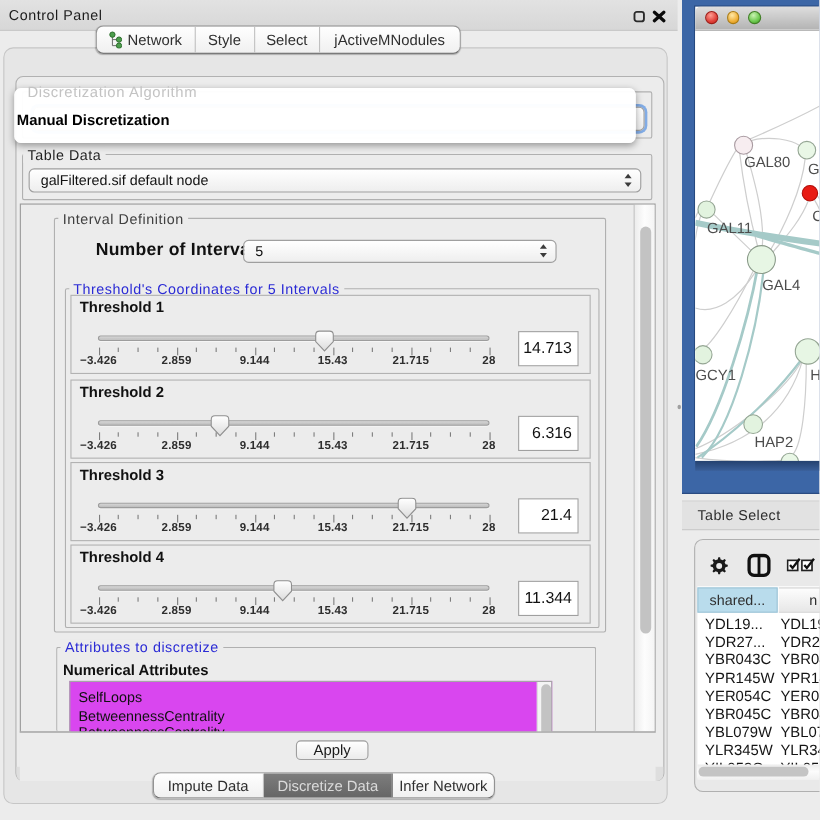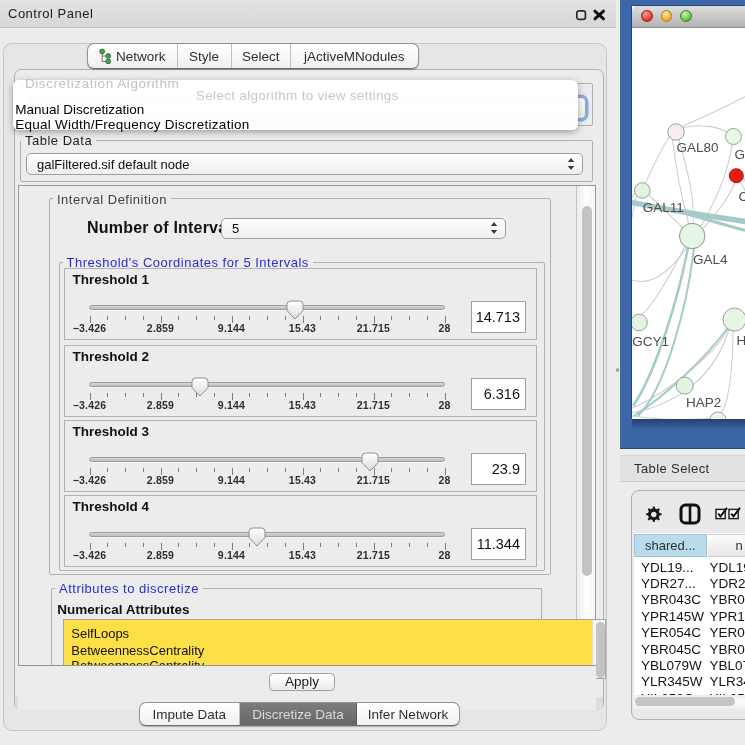--- a/index.html
+++ b/index.html
@@ -29,30 +29,30 @@
 
 .tbox{position:absolute;left:63.5px;width:473px;border:1px solid #b2b2b2;background:#ececec}
 .tname{position:absolute;left:72.5px;font-size:13.5px;font-weight:bold;color:#111}
 .track{position:absolute;left:89px;width:356px;height:5px;border:1px solid #9d9d9d;border-radius:3px;background:linear-gradient(#d6d6d6,#bdbdbd);box-shadow:0 1px 0 #f5f5f5}
 .tk{position:absolute;width:1px;height:4px;background:#7d7d7d}
 .tkM{position:absolute;width:1px;height:7px;background:#7d7d7d}
 .slab{position:absolute;width:60px;text-align:center;font-size:10.5px;font-weight:bold;color:#2e2e2e;letter-spacing:0.2px}
 .thumb{position:absolute}
 .vbox{position:absolute;left:470.5px;width:55px;height:32px;background:#fff;border:1px solid #a0a0a0;font-size:14.5px;color:#111;text-align:right;line-height:30px;padding-right:4.5px}
 
-#numlist{position:absolute;left:63.3px;top:619.4px;width:543px;height:60px;background:#fde047;border:1px solid #a6a6a6}
+#numlist{position:absolute;left:63.3px;top:619.4px;width:439px;height:60px;background:#d946ef;border:1px solid #a6a6a6}
 #numlist .it{position:absolute;left:7px;font-size:13px;color:#111;white-space:nowrap}
 #numlist .sb{position:absolute;right:0;top:0;width:13px;height:100%;background:#f4f4f4;border-left:1px solid #dcdcdc}
 #numlist .sb .th{position:absolute;left:3px;top:2px;width:9px;height:56px;border-radius:5px;background:#c3c3c3}
 
 #apply{position:absolute;left:269px;top:672.5px;width:66px;height:18.5px;border:1px solid #9f9f9f;border-radius:4.5px;background:linear-gradient(#ffffff,#ebebeb);font-size:13.5px;color:#1a1a1a;text-align:center;line-height:16.5px}
 
 #popup{position:absolute;left:13.3px;top:79.8px;width:564.7px;height:50.7px;background:rgba(255,255,255,0.97);border-radius:6px;box-shadow:0 2px 7px rgba(0,0,0,0.35);}
 #popup .i1{position:absolute;left:182.7px;top:8.2px;font-size:13.5px;color:#c6c9cc;letter-spacing:0.3px}
-#popup .i2{position:absolute;left:2px;top:22.5px;font-size:13.5px;font-weight:normal;color:#000}
+#popup .i2{position:absolute;left:2px;top:22.5px;font-size:13.5px;font-weight:bold;color:#000}
 #popup .i3{position:absolute;left:2px;top:37px;font-size:13.5px;color:#000;letter-spacing:0.25px}
 #fadetitle{position:absolute;left:25px;top:75.5px;font-size:13.5px;color:#c3c3c3;z-index:30;letter-spacing:0.55px}
 
 #netwin{position:absolute;left:620px;top:0;width:125px;height:449px;background:#3c66a6}
 #netinner{position:absolute;left:11.5px;top:5.5px;width:113.5px;height:413.5px;background:#fff;box-shadow:-1px -1px 0 #24467c}
 #nettitle{position:absolute;left:0;top:0;width:113.5px;height:22px;background:linear-gradient(#dedede,#b3b3b3);border-bottom:1px solid #8c8c8c;border-top-left-radius:5px}
 #netcanvas{position:absolute;left:0;top:22px;width:113.5px;height:391.5px;overflow:hidden;background:#fff}
 .light{position:absolute;top:4.5px;width:11.8px;height:11.8px;border-radius:50%}
 #tphead{position:absolute;left:620px;top:455px;width:125px;height:27px;background:#e2e2e2;border-top:1px solid #d4d4d4;border-bottom:1px solid #cacaca;font-size:13px;color:#2d2d2d;line-height:25px;padding-left:14px;letter-spacing:0.4px}
 #tablebox{position:absolute;left:631.3px;top:490.3px;width:125px;height:230.2px;border:1px solid #b0b0b0;border-radius:8px 0 0 8px;background:#e9e9e9}
@@ -70,21 +70,21 @@
 <div id="titlebar">
     <span class="t">Control Panel</span>
 <svg width="44" height="12" viewBox="0 0 44 12" style="position:absolute;left:575px;top:8.5px">
 <rect x="1.8" y="1.8" width="8.6" height="8.6" rx="2.2" fill="none" stroke="#2a2a2a" stroke-width="1.7"></rect>
 <path d="M19.9,2.1 L28.5,9.9 M28.5,2.1 L19.9,9.9" stroke="#0a0a0a" stroke-width="2.9" stroke-linecap="round"></path>
 </svg>
 </div>
 <div id="outerbox"></div>
 <div id="contentpanel"></div>
 <div id="bottomstrip"></div>
-<div class="tabbar" style="left:87px;top:43px">
+<div class="tabbar" style="left:87px;top:23px">
 <div class="seg" style="width:89.5px"><svg width="12" height="16" viewBox="0 0 12 16" style="margin-right:5px">
         <g stroke="#6a6a6a" stroke-width="0.9">
           <line x1="3.2" y1="3.5" x2="3.2" y2="13.5"></line>
           <line x1="3.2" y1="8" x2="9.2" y2="8"></line>
           <line x1="3.2" y1="13.5" x2="9.2" y2="13.5"></line>
         </g>
         <circle cx="3.2" cy="3.5" r="2.4" fill="#4d9e4d" stroke="#2f6e2f" stroke-width="0.9"></circle>
         <circle cx="9.2" cy="8" r="2.4" fill="#4d9e4d" stroke="#2f6e2f" stroke-width="0.9"></circle>
         <circle cx="9.2" cy="13.5" r="2.4" fill="#4d9e4d" stroke="#2f6e2f" stroke-width="0.9"></circle>
       </svg>Network</div>
@@ -233,21 +233,21 @@
 <div class="slab" style="left:414.50px;top:474.0px">28</div>
 <svg class="thumb" style="left:361.40px;top:452.0px" width="18" height="21" viewBox="0 0 18 21">
 <defs>
       <linearGradient id="thg3" x1="0" y1="0" x2="0" y2="1">
         <stop offset="0" stop-color="#ffffff"></stop>
         <stop offset="1" stop-color="#dcdcdc"></stop>
       </linearGradient>
     </defs>
 <path d="M 1 4.5 Q 1 1 4.5 1 L 13.5 1 Q 17 1 17 4.5 L 17 10.5 L 9 19 L 1 10.5 Z" fill="url(#thg3)" stroke="#8f8f8f" stroke-width="1"></path>
   </svg>
-<div class="vbox" style="top:453.0px">23.9</div>
+<div class="vbox" style="top:453.0px">21.4</div>
 <div class="tbox" style="top:494.5px;height:72px"></div>
 <div class="tname" style="top:499.0px">Threshold 4</div>
 <div class="track" style="top:531.5px"></div>
 <div class="tkM" style="left:89.50px;top:542.5px"></div>
 <div class="tk" style="left:107.25px;top:543.0px"></div>
 <div class="tk" style="left:125.00px;top:543.0px"></div>
 <div class="tk" style="left:142.75px;top:543.0px"></div>
 <div class="tkM" style="left:160.50px;top:542.5px"></div>
 <div class="tk" style="left:178.25px;top:543.0px"></div>
 <div class="tk" style="left:196.00px;top:543.0px"></div>
@@ -290,26 +290,24 @@
 <div class="it" style="top:38px">BetweennessCentrality</div>
 <div class="sb">
       <div class="th"></div>
     </div>
 </div>
 <div style="position:absolute;left:17.5px;top:665px;width:578.5px;height:45px;background:#ececec;border-top:1px solid #949494"></div>
 <div id="apply">Apply</div>
 <div class="tabbar" style="left:138.5px;top:702px;height:24px">
 <div class="seg" style="width:100.5px">Impute Data</div>
 <div class="seg sel" style="width:117px">Discretize Data</div>
-<div class="seg" style="width:102px">Infer Network</div>
+<div class="seg" style="width:92px">Infer Network</div>
 </div>
 <div id="popup">
-<div class="i1">Select algorithm to view settings</div>
 <div class="i2">Manual Discretization</div>
-<div class="i3">Equal Width/Frequency Discretization</div>
 </div>
 <div id="fadetitle">Discretization Algorithm</div>
 <div style="position:absolute;left:615.5px;top:368px;width:3.5px;height:3.5px;border-radius:50%;background:#a0a0a0"></div>
 <div id="netwin">
 <div id="netinner">
 <div id="netcanvas">
         <svg width="114" height="392" viewBox="0 0 114 392" style="position:absolute;left:0;top:0">
 <g fill="none" stroke="#cecece" stroke-width="1.1">
 <path d="M114,68 C88,82 60,94 46,100"></path>
 <path d="M50,100 C68,95 88,99 96,105"></path>

